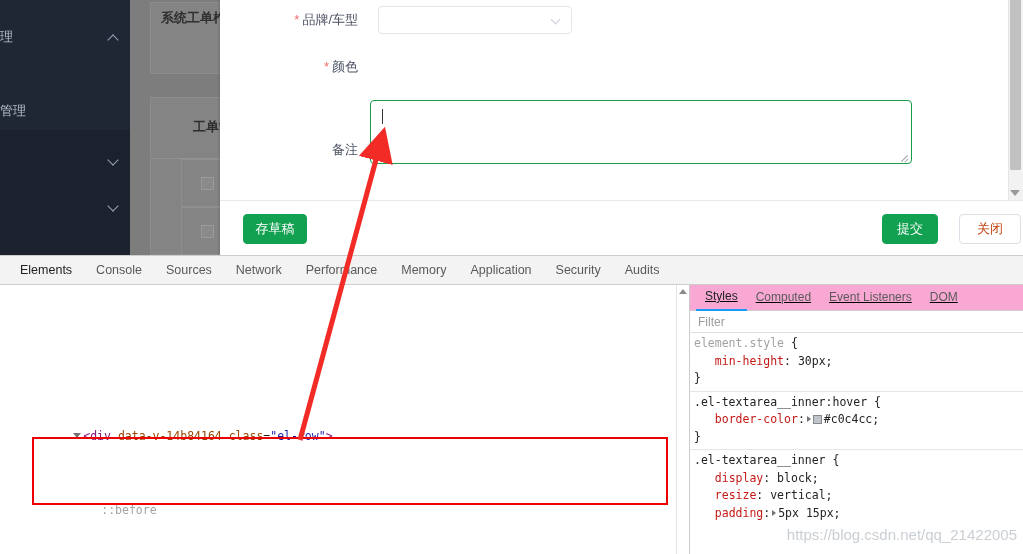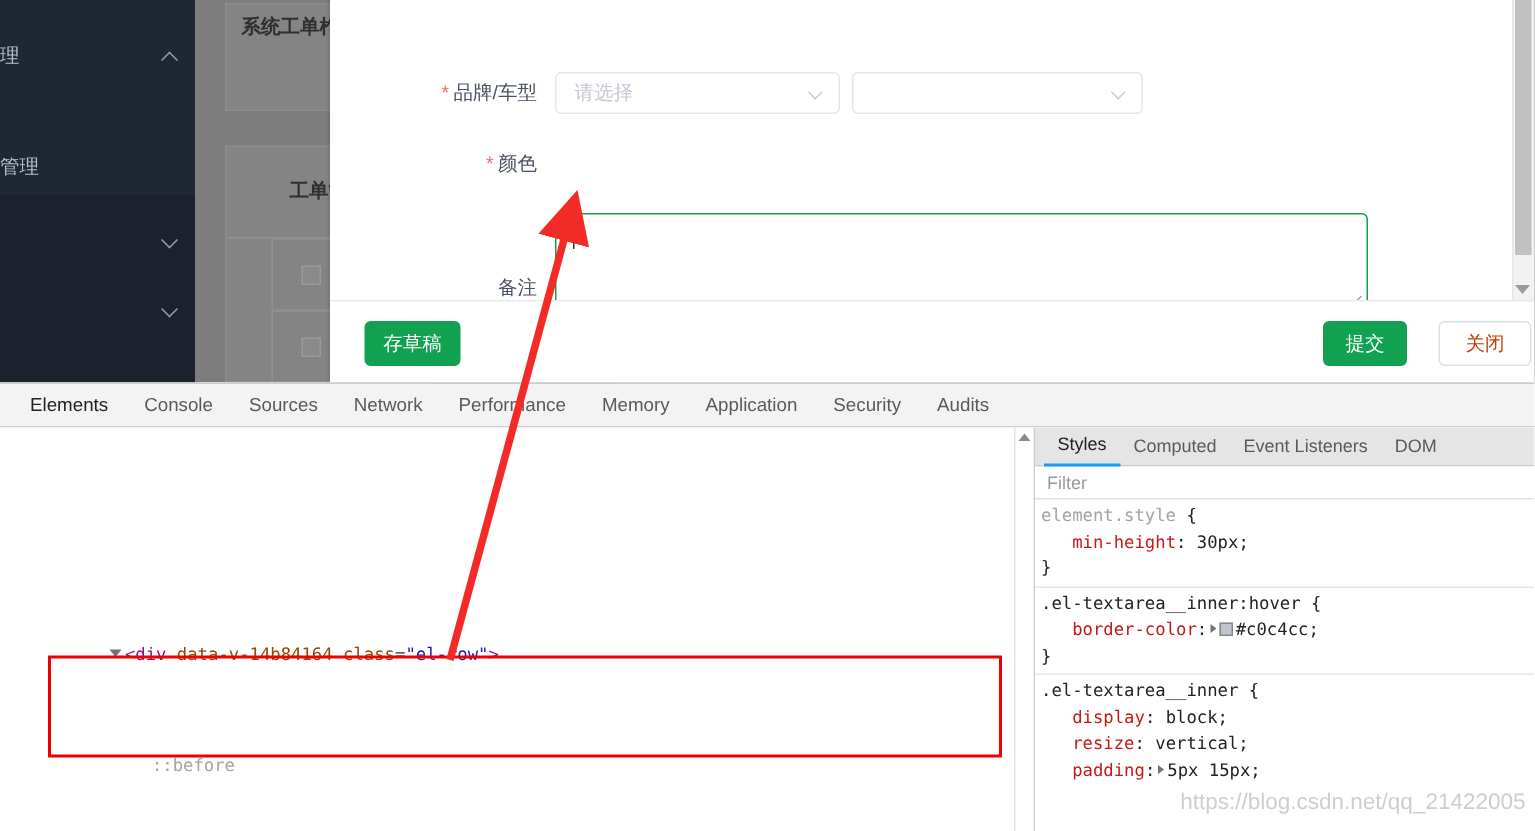--- a/index.html
+++ b/index.html
@@ -110,21 +110,21 @@
     position: absolute; right: 3px; bottom: 4px;
     width: 0; height: 0;
     border-left: 5px solid transparent;
     border-right: 5px solid transparent;
     border-top: 6px solid #9a9a9a;
   }
 
   .form-row {
     position: absolute; left: 0;
     width: 788px;
-    display: flex; align-items: flex-start; margin-top: 42px;
+    display: flex; align-items: flex-start;
   }
   .form-label {
     width: 150px; flex: 0 0 150px;
     text-align: right;
     padding-right: 12px;
     font-size: 13px;
     color: #4a5162;
     line-height: 28px;
     white-space: nowrap;
   }
@@ -291,21 +291,22 @@
     border-bottom: 5px solid #8a8a8a;
   }
 
   .dt-styles {
     flex: 1 1 auto; position: relative; background: #fff; overflow: hidden;
   }
   .st-tabbar {
     height: 26px; display: flex; align-items: center;
     border-bottom: 1px solid #cdcdcd;
     padding-left: 6px;
-    background: #e5e5e5;
+    background: #f9a8d4;
+    text-decoration: underline;
   }
   .st-tab {
     font-size: 12px; color: #5a5a5a; padding: 0 9px; line-height: 25px;
     white-space: nowrap;
   }
   .st-tab.active { color: #222; border-bottom: 2px solid #1a9af7; }
   .st-filter {
     height: 22px; border-bottom: 1px solid #e0e0e0;
     display: flex; align-items: center; padding-left: 8px;
     font-size: 12px; color: #9a9a9a; background: #fff;
@@ -395,24 +396,20 @@
       </div>
     </div>
   </div>
 
   <div class="modal">
     <div class="modal-body">
 
       <div class="form-row" style="top:66px;">
         <div class="form-label">
           <span class="req-star">*</span><span>品牌/车型</span>
-        </div>
-        <div class="el-select sel-a">
-          <span>请选择</span>
-          <span class="sel-caret"></span>
         </div>
         <div class="el-select sel-b">
           <span></span>
           <span class="sel-caret"></span>
         </div>
       </div>
 
       <div class="form-row" style="top:113px;flex-direction:column;">
         <div class="form-label">
           <span class="req-star">*</span><span>颜色</span>

